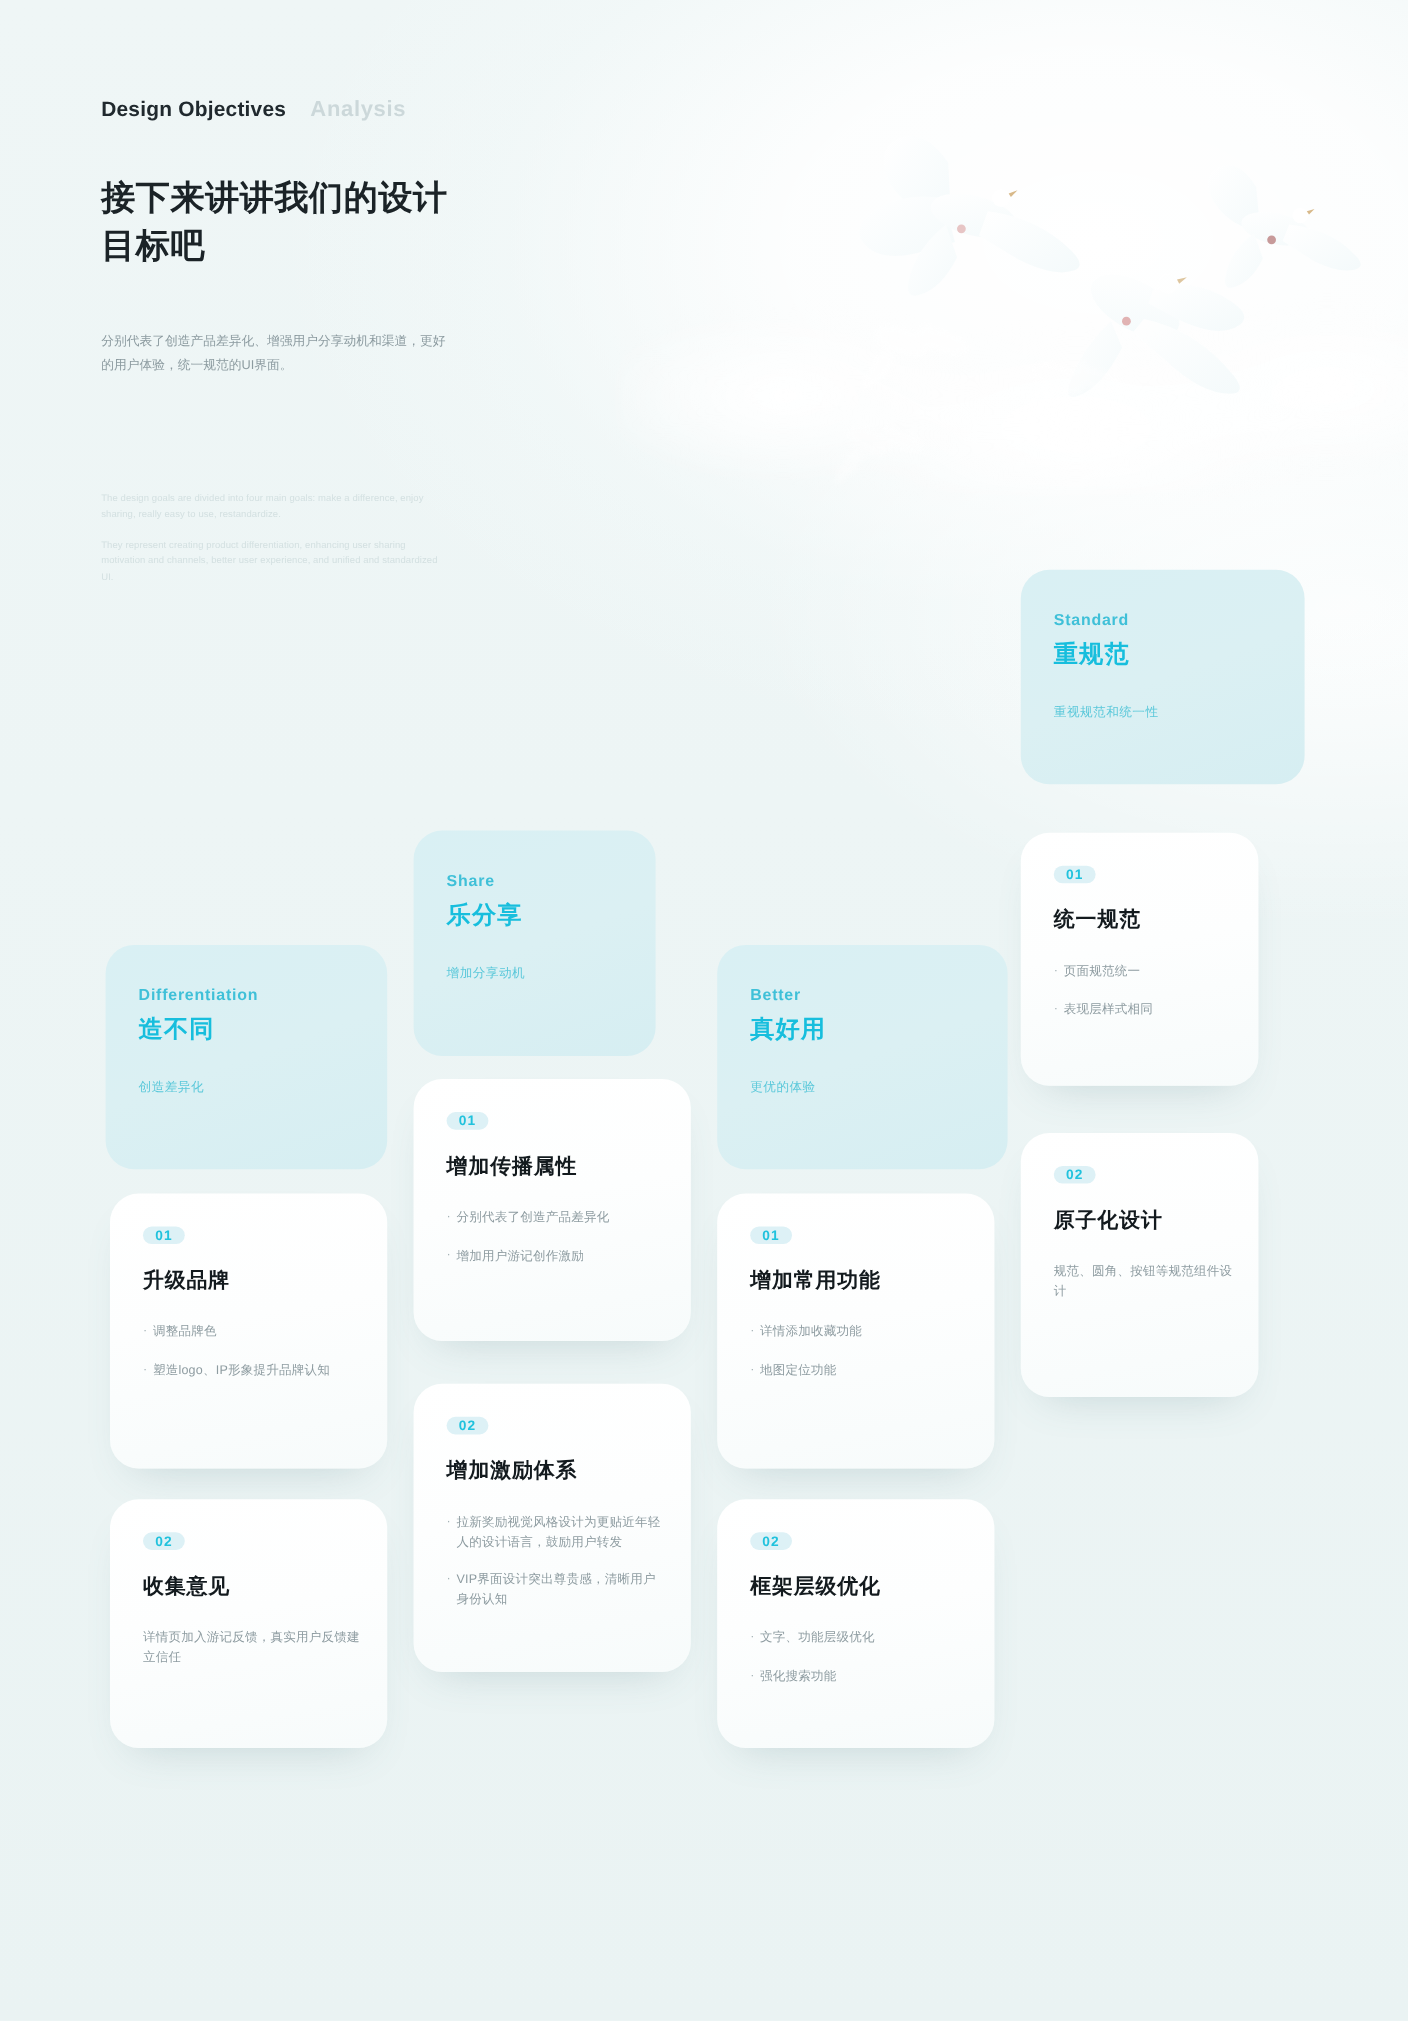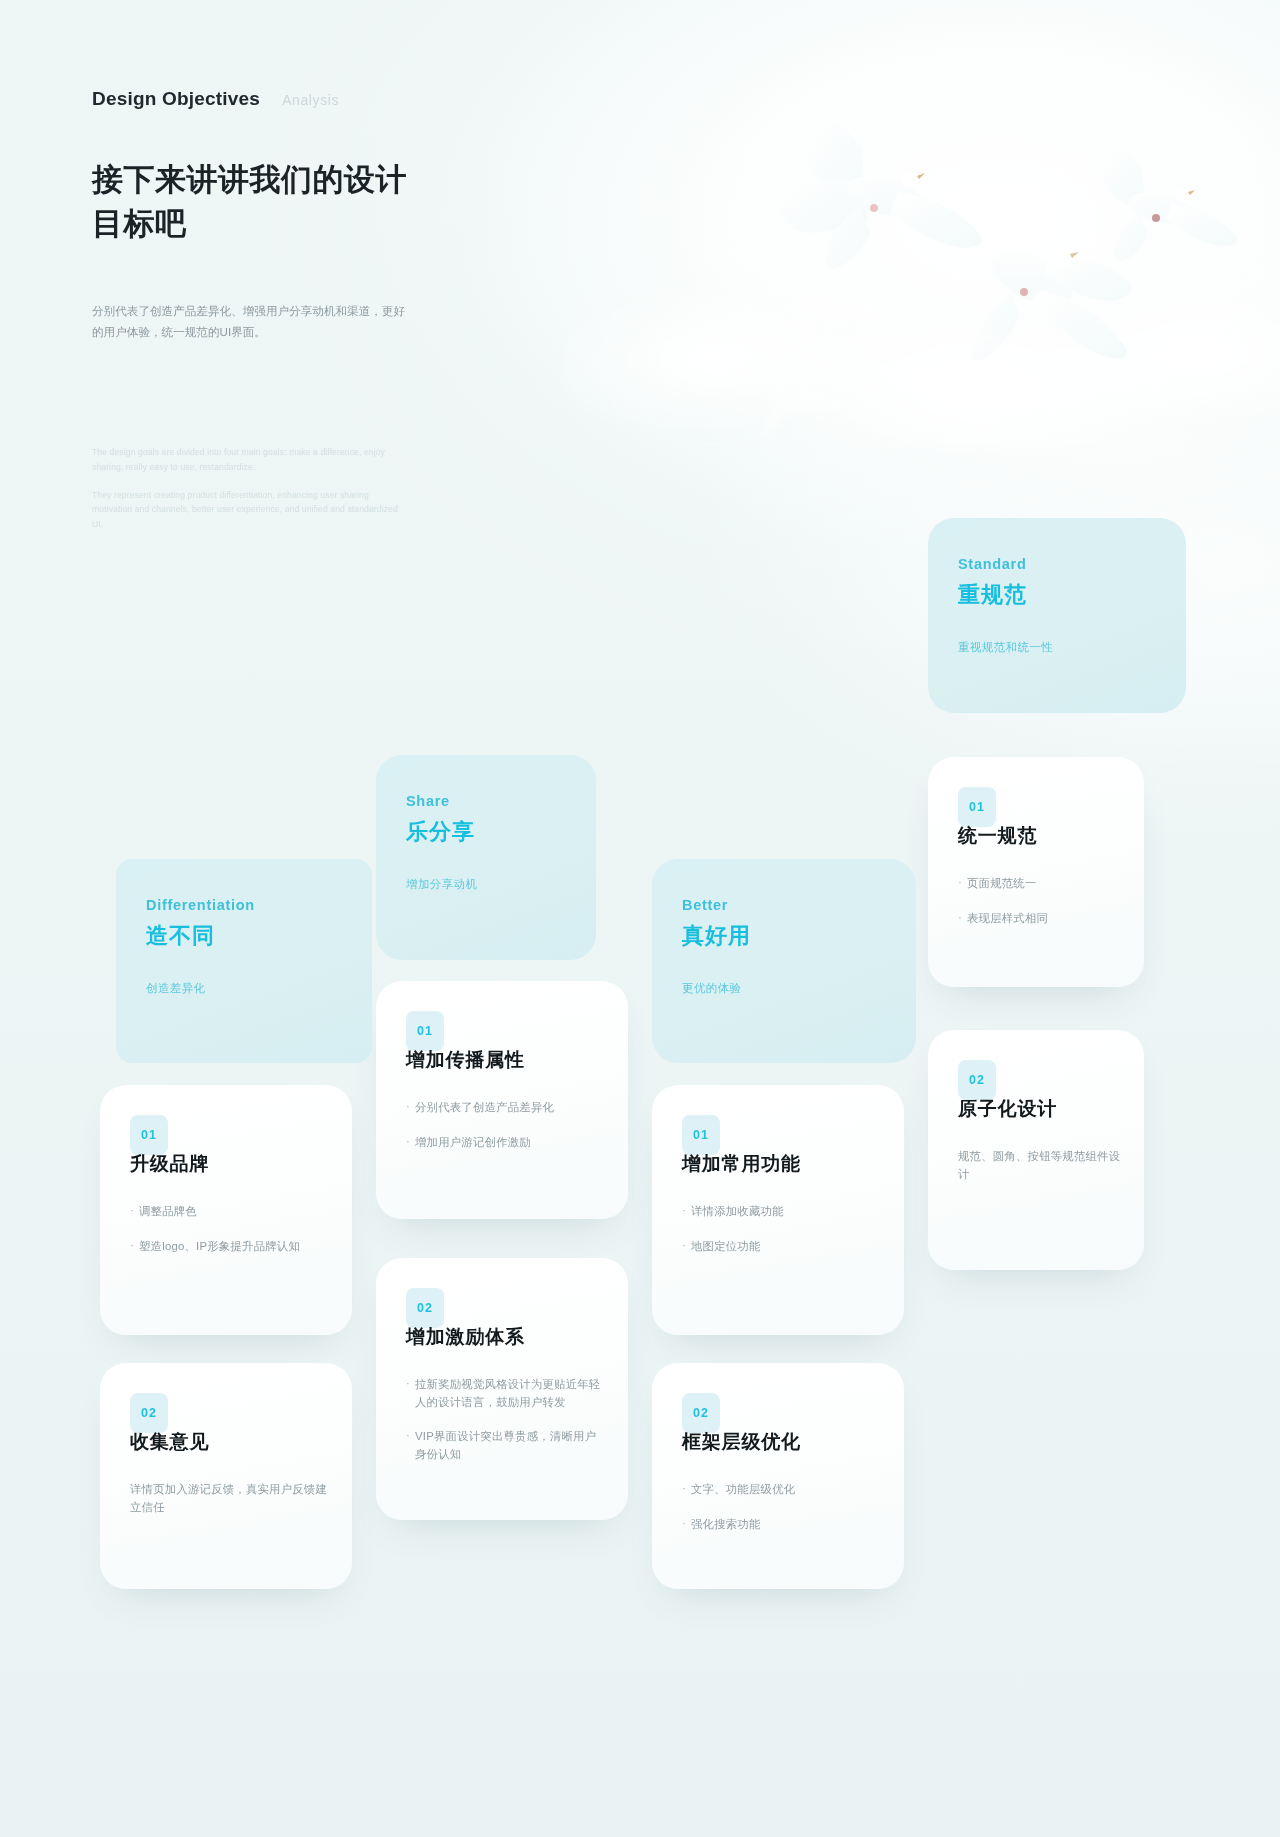--- a/index.html
+++ b/index.html
@@ -52,22 +52,22 @@
     align-items: baseline;
     gap: 22px;
   }
   .eyebrow-main {
     font-size: 19px;
     font-weight: 700;
     letter-spacing: 0.2px;
     color: #20292e;
   }
   .eyebrow-sub {
-    font-size: 14px;
-    font-weight: 400;
+    font-size: 20px;
+    font-weight: 700;
     color: #ccd8da;
     letter-spacing: 0.6px;
   }
 
   .headline {
     position: absolute;
     left: 92px;
     top: 158px;
     width: 420px;
     font-size: 31px;
@@ -139,21 +139,21 @@
     font-weight: 500;
     letter-spacing: 0.4px;
     color: #5bc8da;
   }
 
   .badge {
     position: absolute;
     left: 30px;
     top: 30px;
     min-width: 38px;
-    height: 40px;
+    height: 16px;
     padding: 0 10px;
     border-radius: 8px;
     background: #ddf1f6;
     display: flex;
     align-items: center;
     justify-content: center;
     font-size: 12.5px;
     font-weight: 700;
     letter-spacing: 1px;
     color: #21c2dd;
@@ -195,21 +195,21 @@
 
   
   #card-standard   { left: 928px; top: 518px;  width: 258px; height: 195px; }
   #card-std-1      { left: 928px; top: 757px;  width: 216px; height: 230px; }
   #card-std-2      { left: 928px; top: 1030px; width: 216px; height: 240px; }
 
   #card-share      { left: 376px; top: 755px;  width: 220px; height: 205px; }
   #card-share-1    { left: 376px; top: 981px;  width: 252px; height: 238px; }
   #card-share-2    { left: 376px; top: 1258px; width: 252px; height: 262px; }
 
-  #card-diff       { left: 116px; top: 859px;  width: 256px; height: 204px; border-radius: 16px; }
+  #card-diff       { left: 96px; top: 859px;  width: 256px; height: 204px; }
   #card-diff-1     { left: 100px; top: 1085px; width: 252px; height: 250px; }
   #card-diff-2     { left: 100px; top: 1363px; width: 252px; height: 226px; }
 
   #card-better     { left: 652px; top: 859px;  width: 264px; height: 204px; }
   #card-better-1   { left: 652px; top: 1085px; width: 252px; height: 250px; }
   #card-better-2   { left: 652px; top: 1363px; width: 252px; height: 226px; }
 </style>
 </head>
 <body>
 

